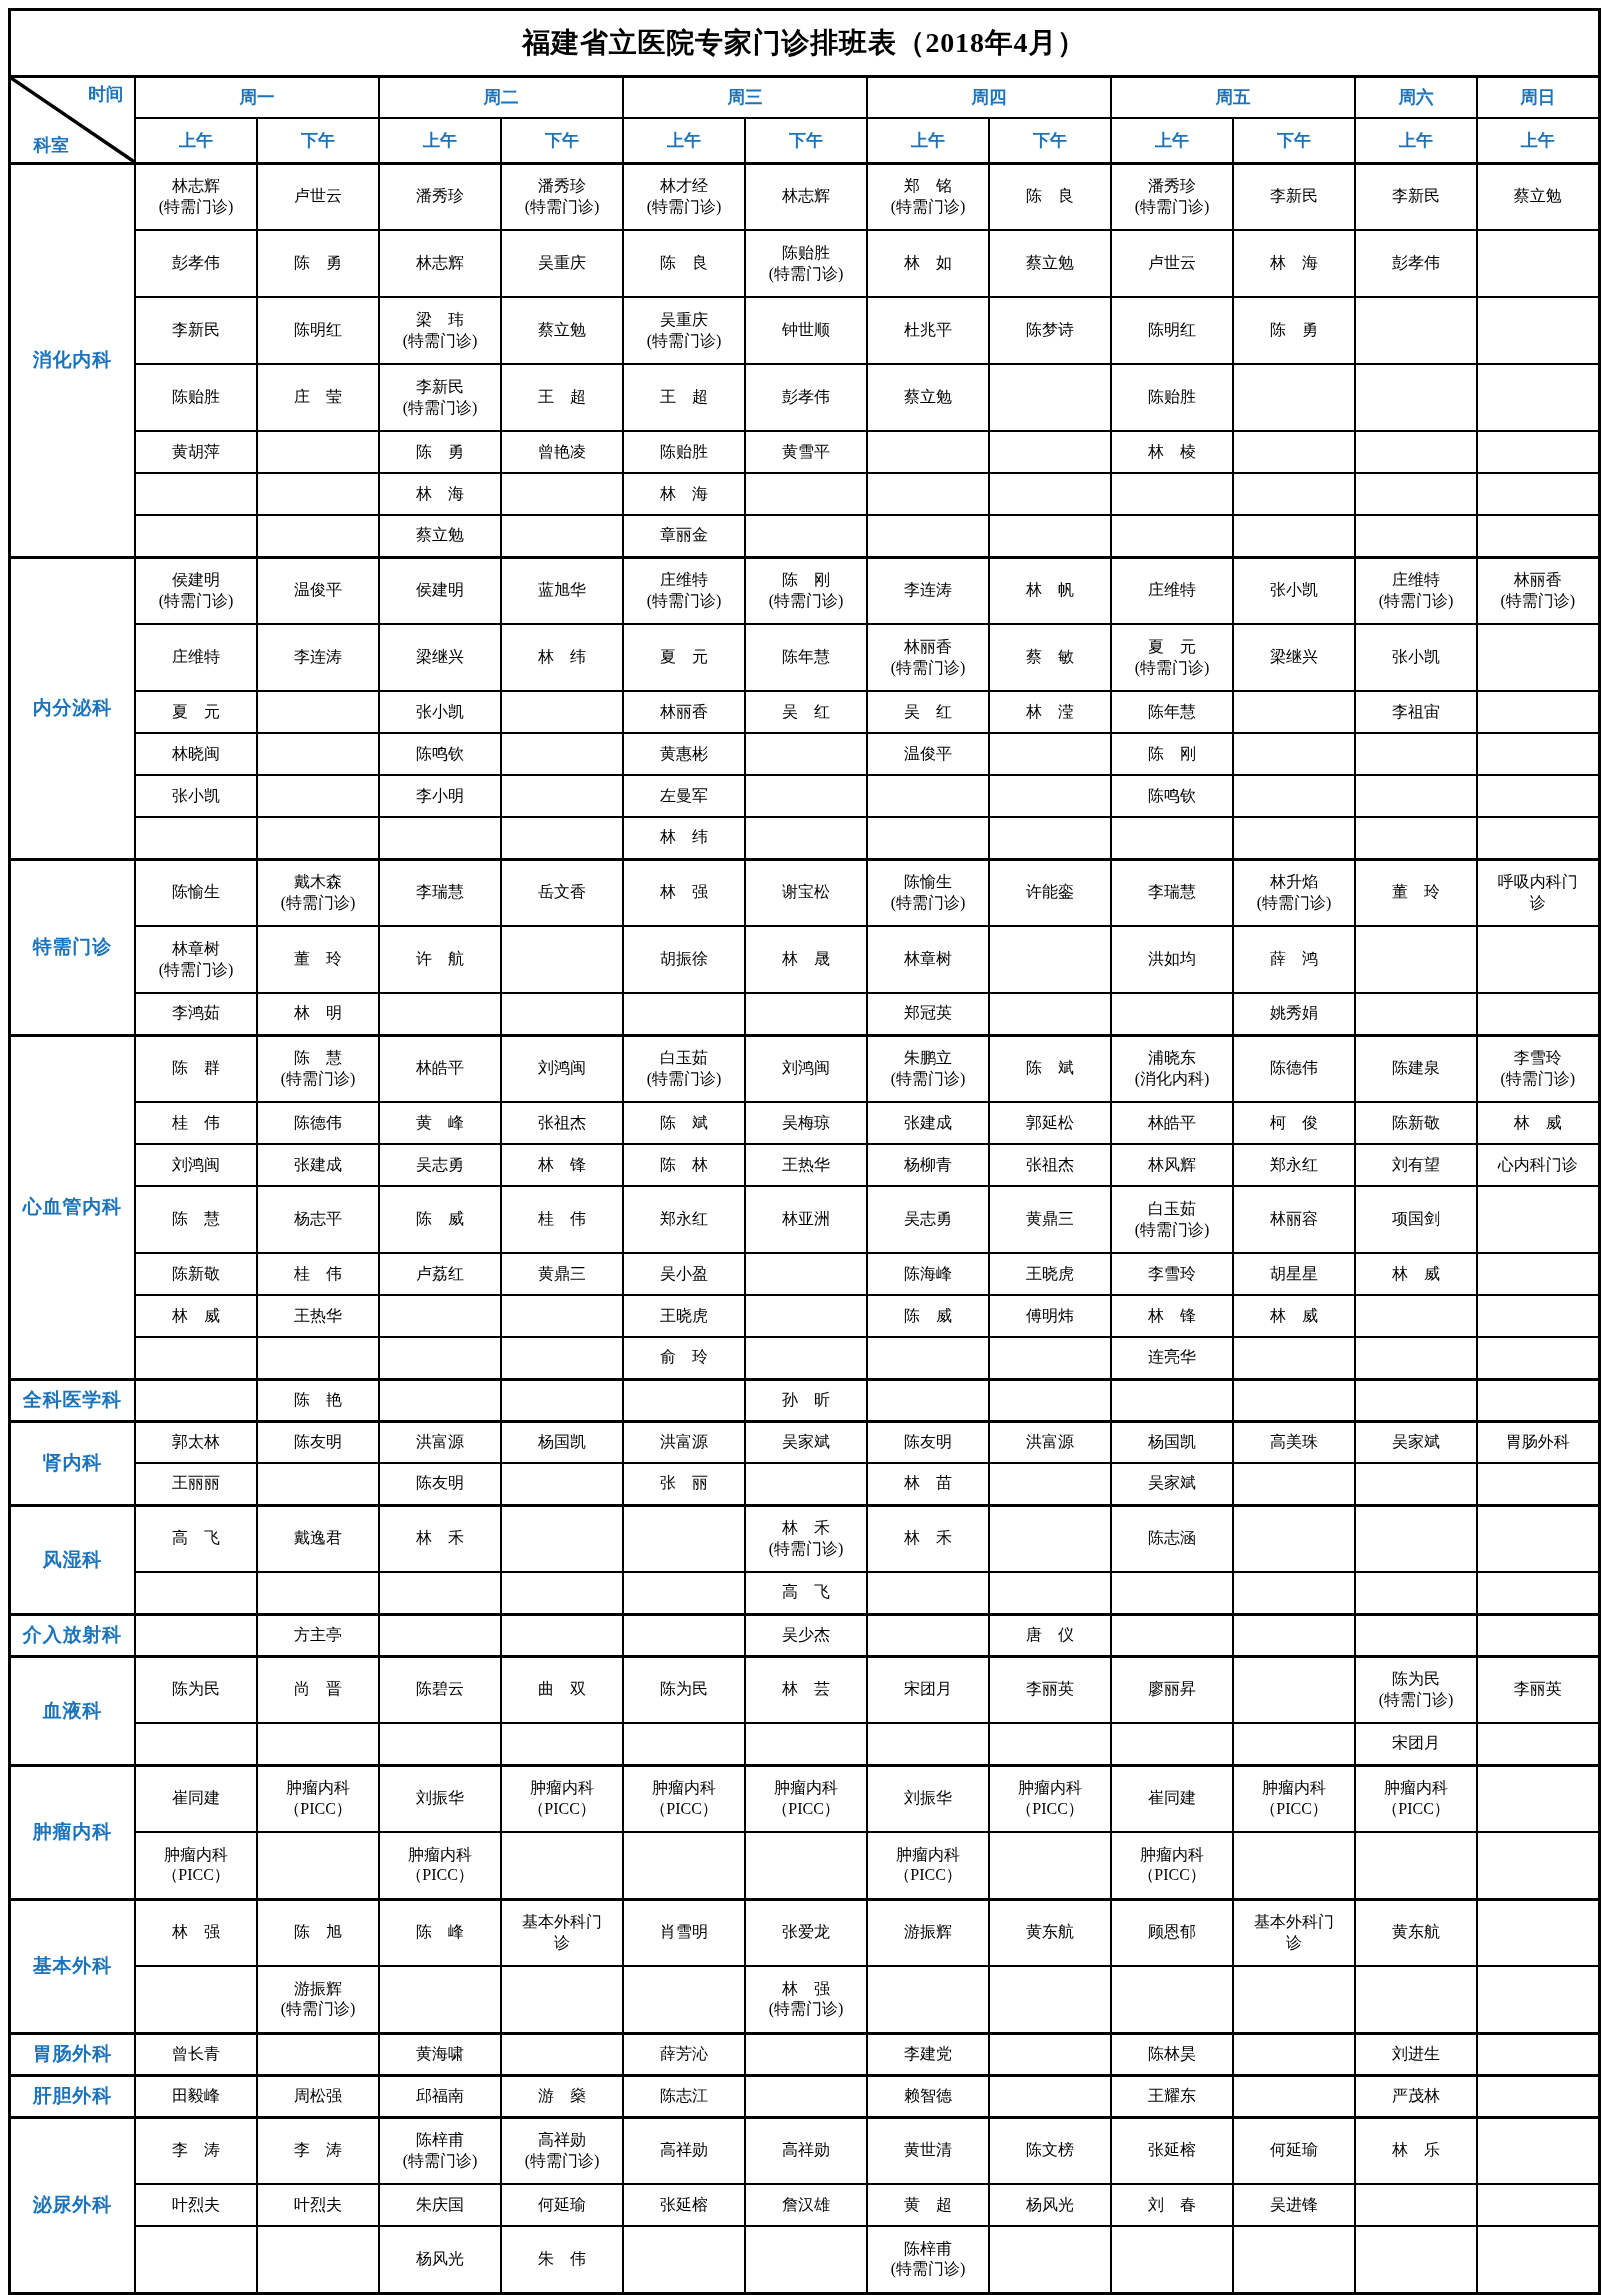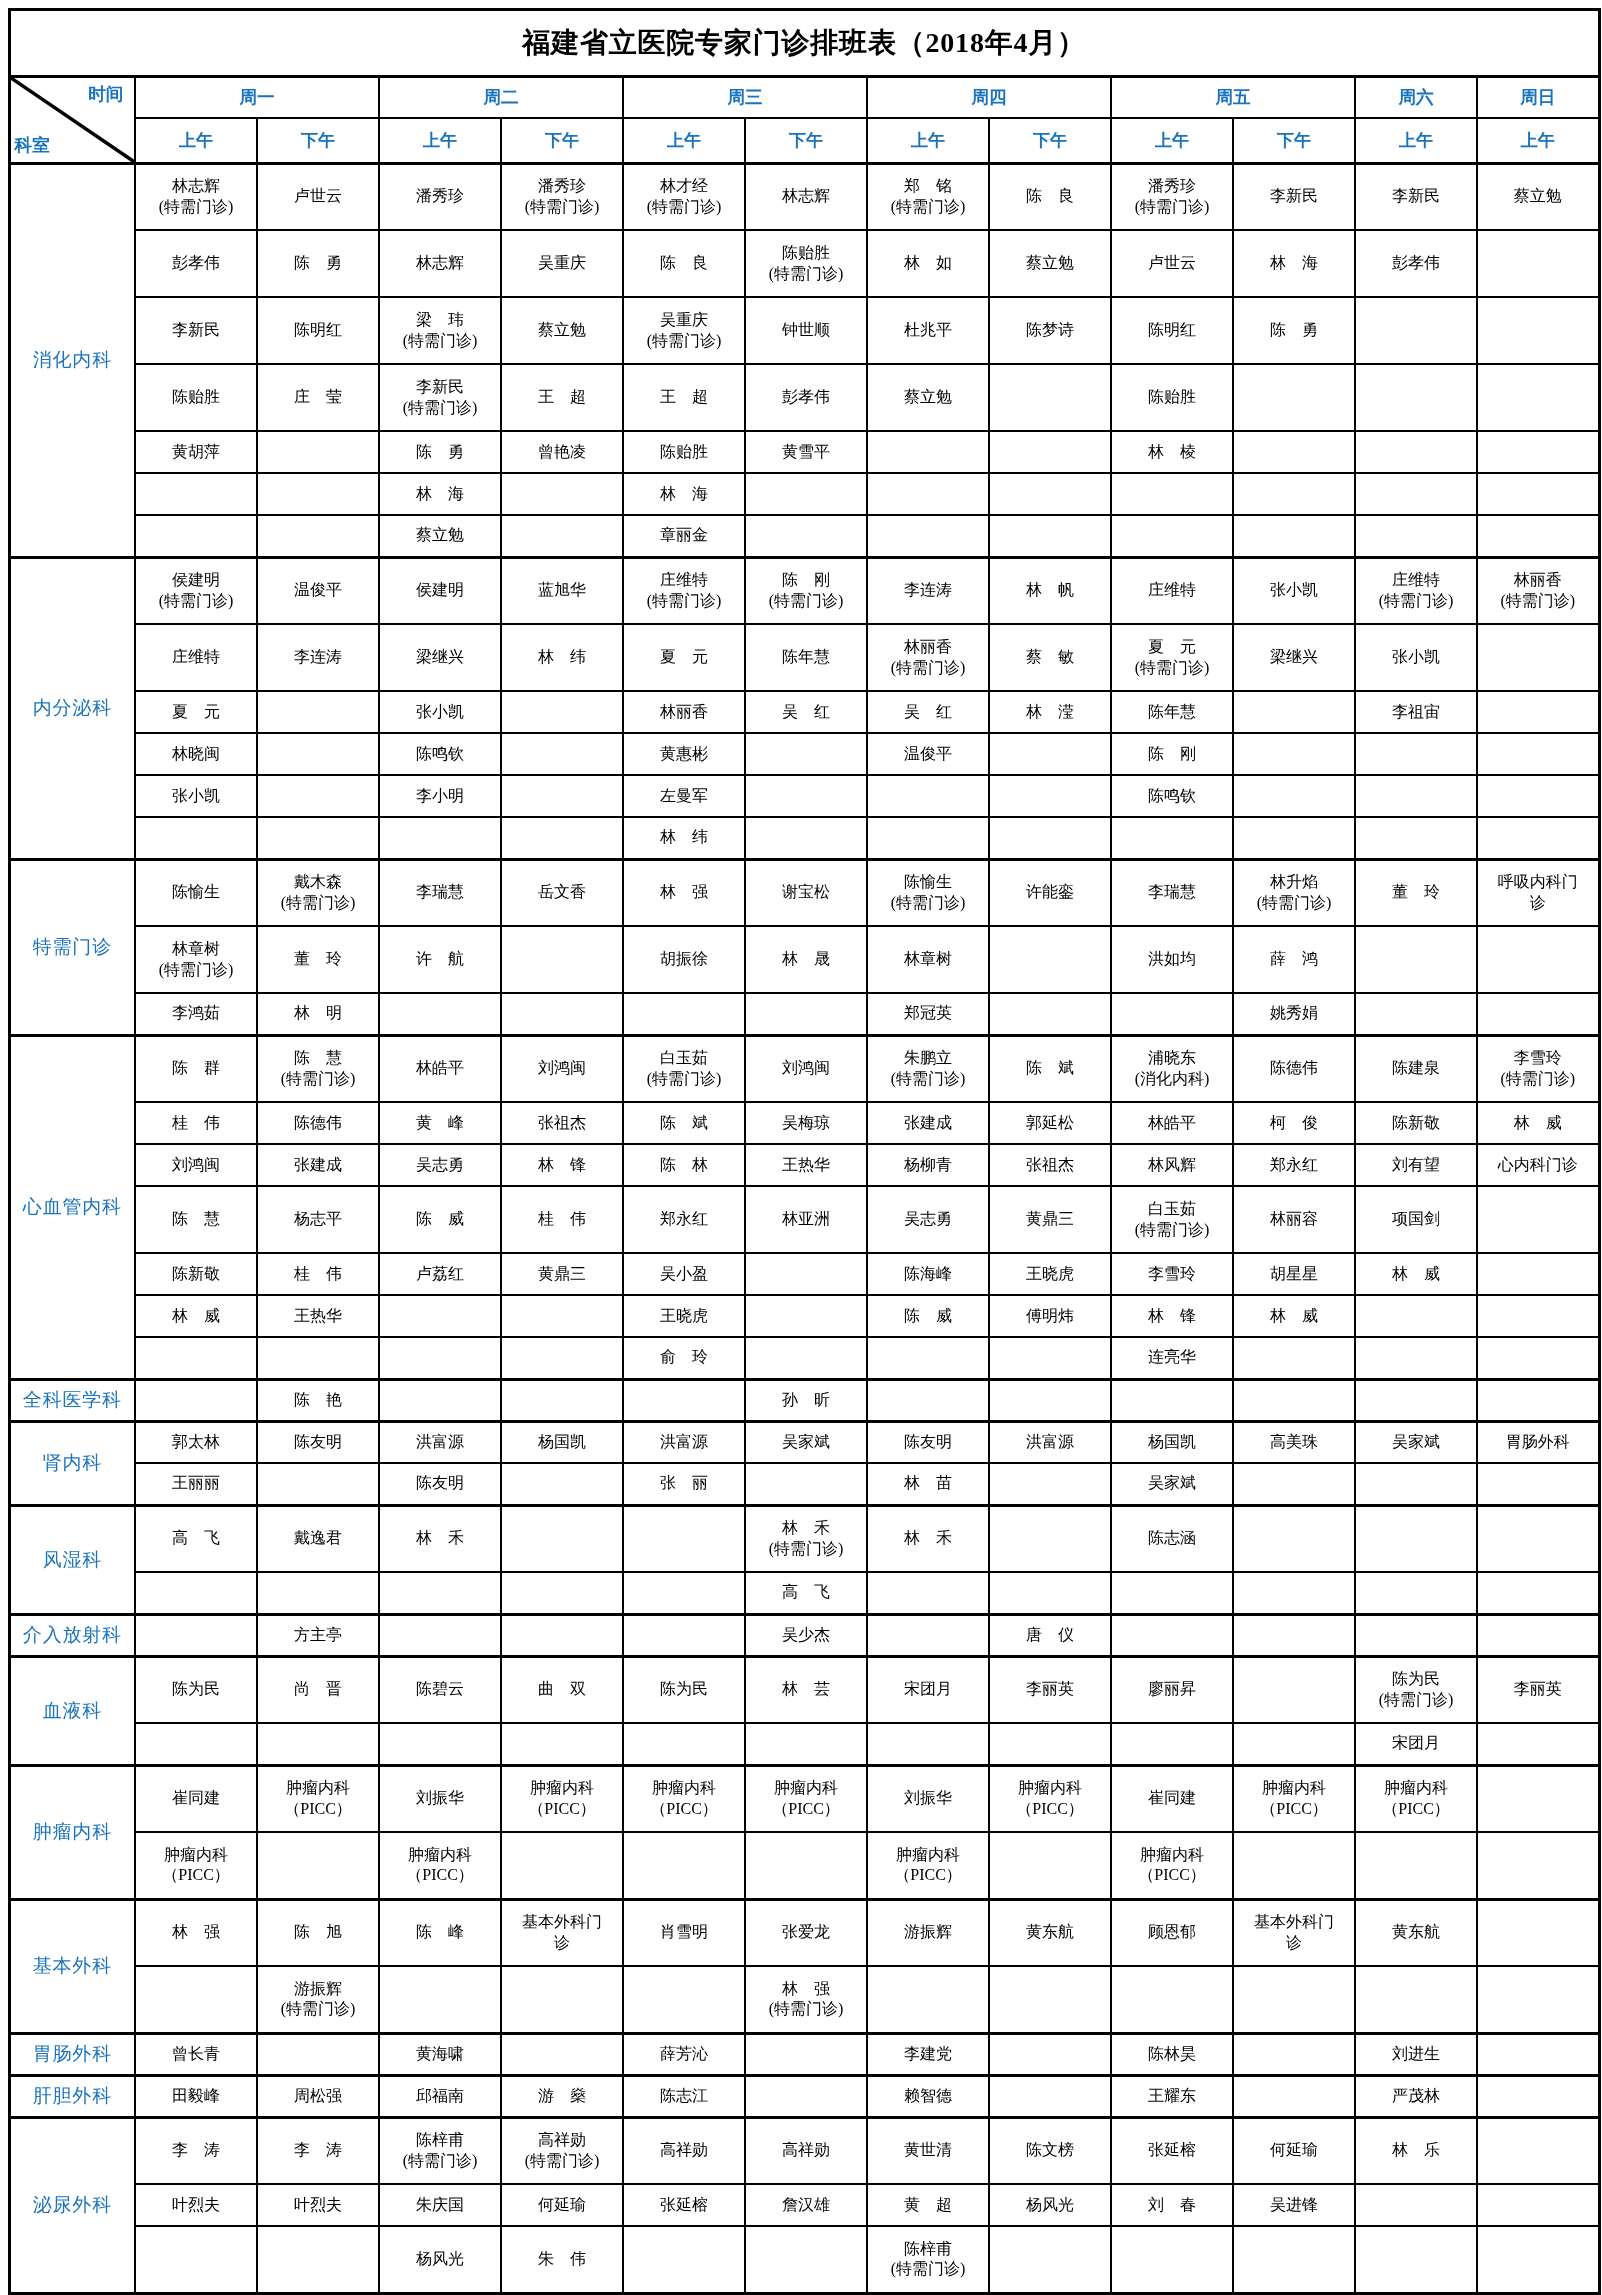--- a/index.html
+++ b/index.html
@@ -6,28 +6,28 @@
   html,body{margin:0;padding:0;background:#fff;}
   body{width:1602px;height:2295px;font-family:"Liberation Serif",serif;color:#000;}
   .sheet{position:absolute;left:0;top:0;width:1602px;height:1729px;background:#fff;}
   table{border-collapse:collapse;table-layout:fixed;width:1587px;margin:7.6px;border:3.8px solid var(--grid);}
   col.c0{width:126px;} col.c{width:122px;}
   th,td{border:2.3px solid var(--grid);text-align:center;vertical-align:middle;padding:0 1.5px;
         white-space:pre-line;overflow:hidden;font-weight:normal;}
   tr.title-row th{height:64px;border-bottom-width:3.1px;font-size:28px;font-weight:bold;letter-spacing:0.8px;color:#000;}
   tr.day-row th{height:32px;font-size:17.6px;font-weight:bold;color:var(--accent);}
   tr.session-row th{height:34px;font-size:17px;font-weight:bold;color:var(--accent);border-bottom-width:3.8px;margin-top:31px;}
-  td.dept{color:var(--accent);font-weight:normal;font-size:19px;letter-spacing:0.8px;}
+  td.dept{color:var(--accent);font-weight:bold;font-size:19px;letter-spacing:0.8px;}
   td.cell{font-size:16px;line-height:1.3;}
   .sec-top{border-top-width:3.8px !important;}
   tr.tall{height:67px;} tr.short{height:42px;}
   th.corner{position:relative;padding:0;margin-left:44px;}
   th.corner svg{position:absolute;left:0;top:0;width:100%;height:100%;display:block;}
   .c-top{position:absolute;top:4.6px;right:10.7px;color:var(--accent);font-weight:bold;font-size:17.6px;}
-  .c-bottom{position:absolute;bottom:4.6px;left:4px;color:var(--accent);font-weight:bold;font-size:17.6px;}
+  .c-bottom{position:absolute;bottom:4.6px;left:23px;color:var(--accent);font-weight:bold;font-size:17.6px;}
 </style>
 </head>
 <body>
 
 <div class="sheet">
   <table>
     <colgroup>
       <col class="c0">
         <col class="c">
         <col class="c">

